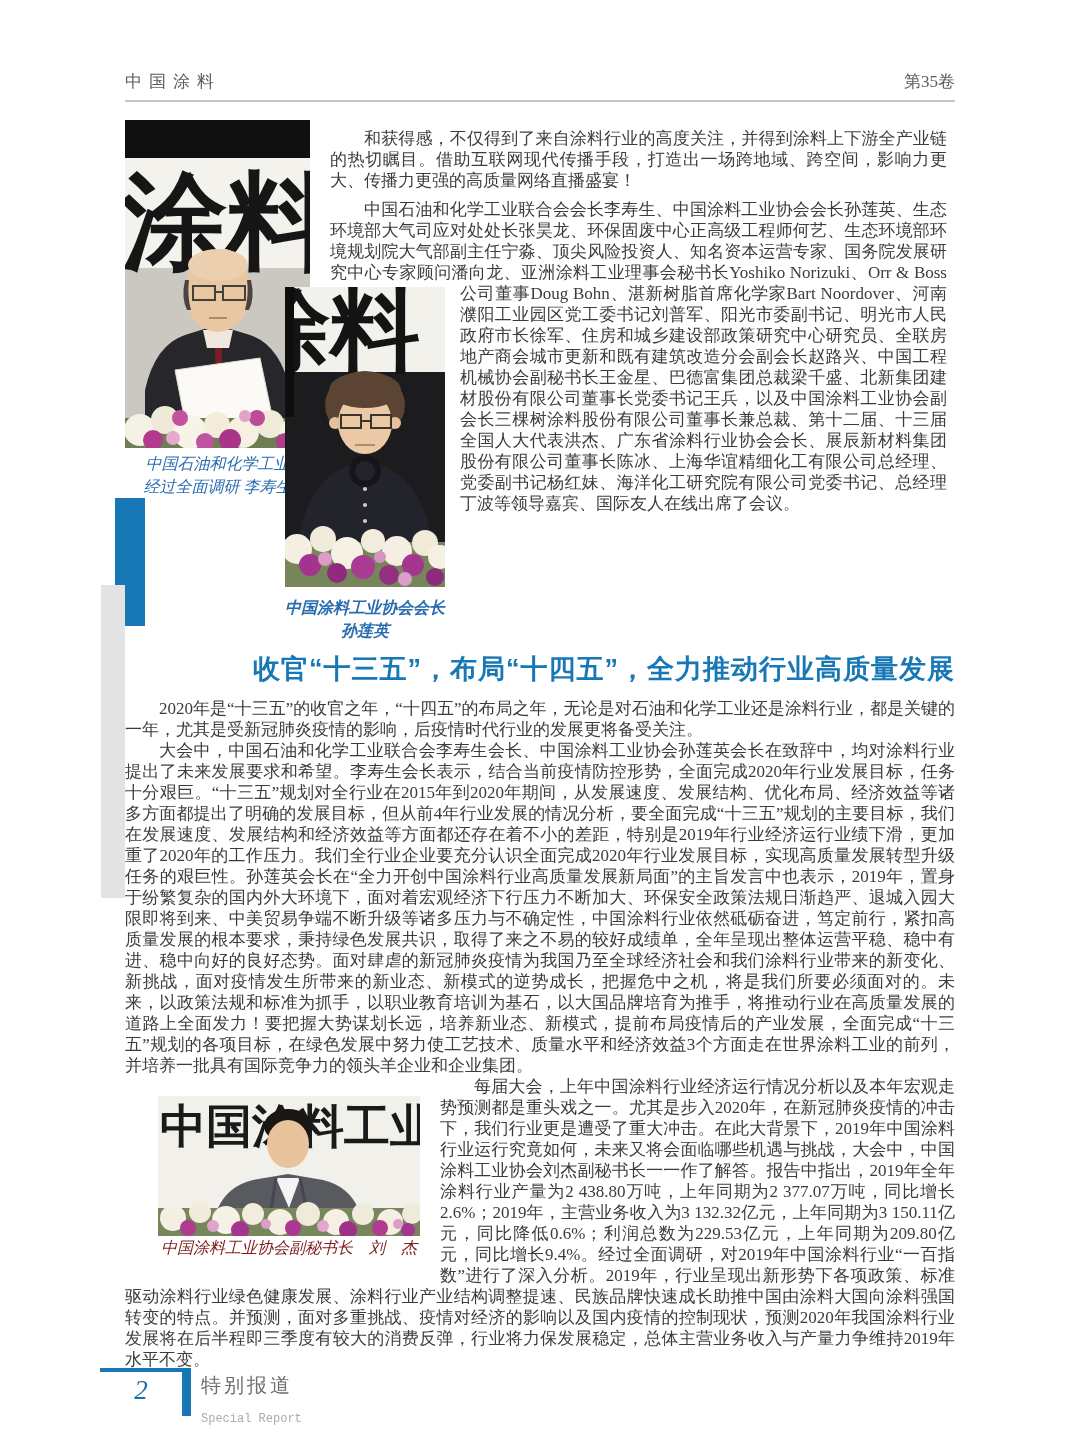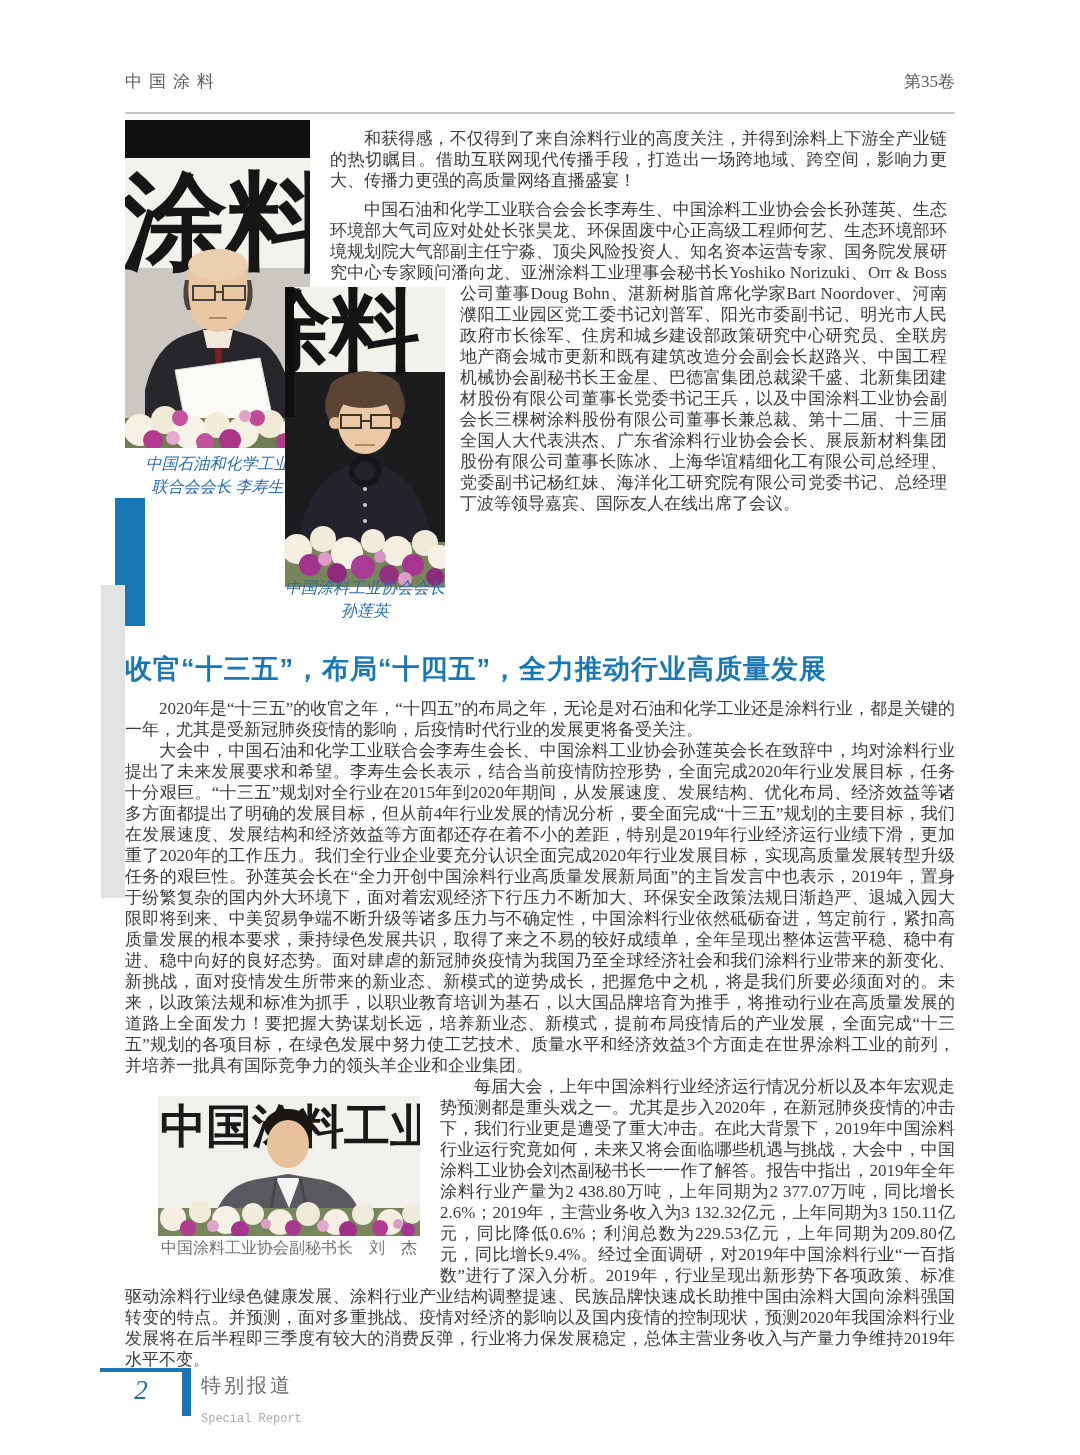--- a/index.html
+++ b/index.html
@@ -5,21 +5,21 @@
   html,body { margin:0; padding:0; }
   body {
     width:1080px; height:1455px; position:relative;
     background:#ffffff; overflow:hidden;
     font-family:"Liberation Serif", serif;
   }
   
   .page-header {
     position:absolute; left:125px; top:70px; width:830px;
     display:flex; justify-content:space-between; align-items:flex-end;
-    border-bottom:2px solid #c6c6c6; padding-bottom:19px;
+    border-bottom:2px solid #c6c6c6; padding-bottom:7px;
     font-size:17px; color:#5c5c5c;
   }
   .journal-name { letter-spacing:7px; }
   
   .deco-blue { position:absolute; left:115px; top:498px; width:30px; height:128px; background:#1878b6; }
   .deco-gray { position:absolute; left:101px; top:585px; width:24px; height:313px; background:#e3e3e3; }
 
   
   .top-section {
     position:absolute; left:125px; top:120px; width:830px; height:538px;
@@ -30,41 +30,41 @@
   .spacer1 { float:left; width:205px; height:168px; }
   .spacer2 { float:left; clear:left; width:335px; height:348px; }
 
   .photo1-wrap { position:absolute; left:0; top:0; width:185px; height:328px; }
   .photo2-wrap { position:absolute; left:160px; top:167px; width:160px; height:300px; }
   .photo-caption {
     position:absolute; text-align:center; color:#2a6cb0;
     font-style:italic; font-size:16px; line-height:23px;
   }
   .cap1 { left:0; top:332px; width:185px;text-align:center; }
-  .cap2 { left:150px; top:456px; width:180px; }
+  .cap2 { left:150px; top:476px; width:180px;font-weight:bold; }
 
   
   .main-section {
     position:absolute; left:125px; top:652px; width:830px; height:716px;
     overflow:hidden; font-size:17px; line-height:21px;
     text-align:justify; color:#3c3c3c;
   }
   .main-section h2 {
     margin:0 0 12px 0; font-family:"Liberation Sans", sans-serif;
     font-size:27px; line-height:34px; font-weight:bold;
-    color:#1878b6; letter-spacing:1px; text-align:left;
+    color:#1878b6; letter-spacing:1px; text-align:right;
   }
   .main-section p { margin:0; text-indent:2em; }
   .photo3-float {
     display:block; float:left; width:315px; height:204px;
     box-sizing:border-box; padding:20px 20px 0 33px; text-indent:0;
   }
   .photo3-cap {
-    display:block; width:262px; text-align:center; color:#737373;
-    font-size:16px; line-height:24px; text-indent:0;
+    display:block; width:262px; text-align:center; color:#7f1d1d;
+    font-style:italic; font-size:16px; line-height:24px; text-indent:0;
   }
 
   
   .page-footer { position:absolute; left:100px; top:1368px; display:flex; align-items:flex-start; }
   .pagenum-box {
     width:82px; border-top:4px solid #1878b6; text-align:center;
     font-style:italic; font-size:27px; color:#1d6ea6; padding-top:3px;
   }
   .footer-vbar { width:9px; height:48px; background:#1878b6; }
   .footer-sec { margin-left:10px; font-family:Liberation Mono, monospace; padding-top:4px; }
@@ -121,21 +121,21 @@
       <circle cx="105" cy="320" r="11" fill="#a93588"></circle>
         <circle cx="132" cy="298" r="8" fill="#bd4b97"></circle>
       <circle cx="160" cy="322" r="9" fill="#b23c8e"></circle>
         <circle cx="80" cy="322" r="9" fill="#c052a0"></circle>
       <circle cx="48" cy="318" r="7" fill="#e7a9cd"></circle>
         <circle cx="120" cy="296" r="6" fill="#e3a2c8"></circle>
     </svg>
   </div>
   <div class="photo-caption cap1">
     <div>中国石油和化学工业</div>
-    <div>联合会会长 李寿生</div>
+    <div>经过全面调研 李寿生</div>
   </div>
 
   <div class="photo2-wrap">
     <svg width="160" height="300" viewBox="0 0 160 300">
       <rect width="160" height="300" fill="#1c1c1f"></rect>
       <rect width="160" height="85" fill="#f3f1eb"></rect>
       <text x="-45" y="74" font-size="90" font-weight="bold" fill="#141414" font-family="Liberation Sans, sans-serif">涂料</text>
       <rect width="9" height="130" fill="#0e0e0e"></rect>
       <ellipse cx="80" cy="118" rx="40" ry="34" fill="#5b4433"></ellipse>
       <ellipse cx="80" cy="136" rx="27" ry="31" fill="#ecc9a6"></ellipse>

